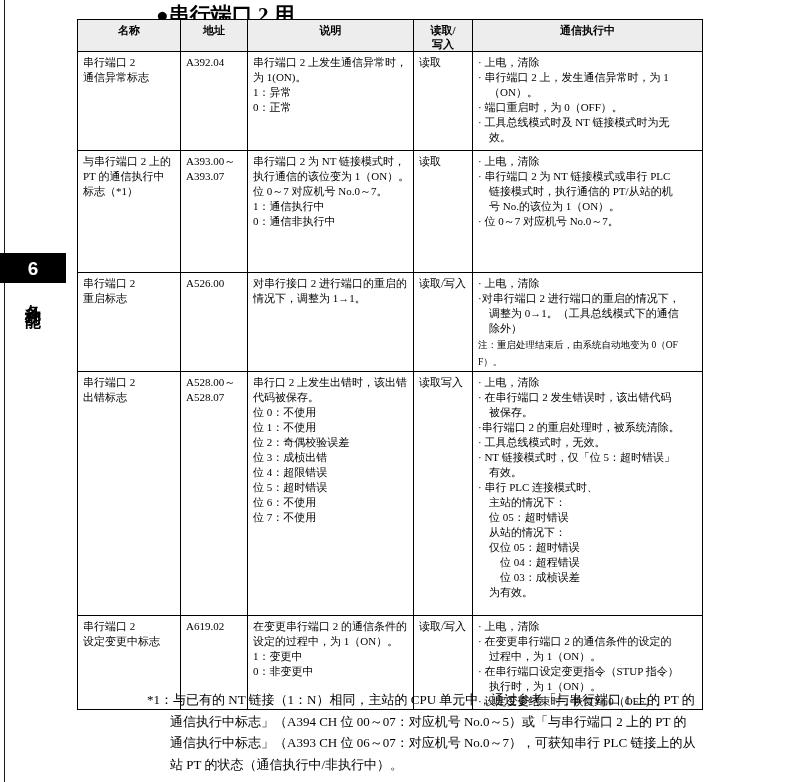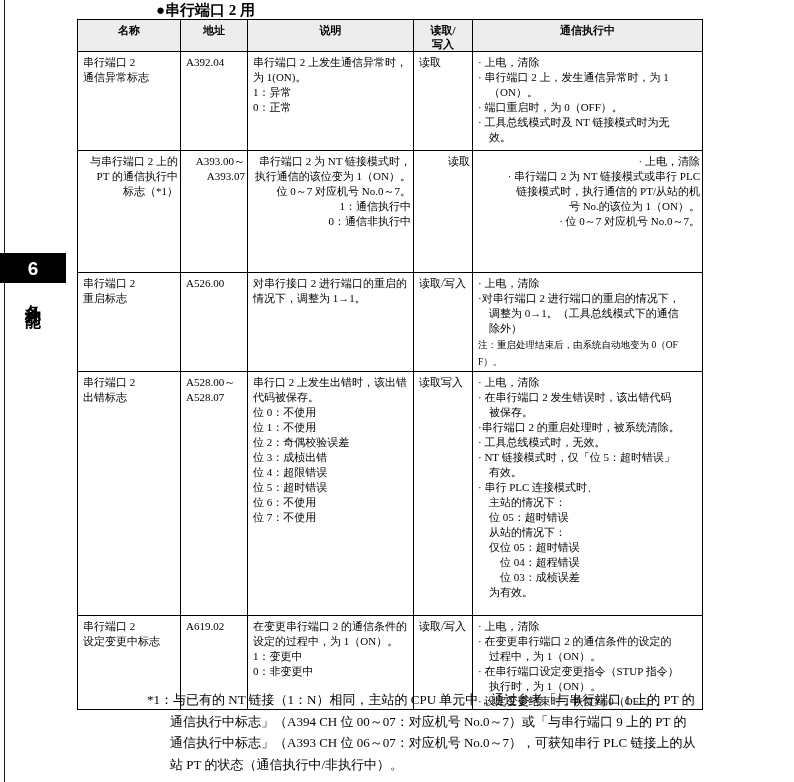--- a/index.html
+++ b/index.html
@@ -10,32 +10,32 @@
   .left-rule { position:absolute; left:4px; top:0; width:1px; height:782px; background:#1a1a1a; }
 
   .chapter-tab { position:absolute; left:0; top:253px; width:66px; height:30px; background:#000;
                  display:flex; align-items:center; justify-content:center; }
   .chapter-tab span { color:#fff; font-family:"Liberation Sans","DejaVu Sans",sans-serif;
                       font-weight:bold; font-size:19px; line-height:1; }
   .chapter-label { position:absolute; left:0; top:291px; width:66px; display:flex; justify-content:center; }
   .chapter-label span { writing-mode:vertical-rl; text-orientation:upright; font-size:16px;
                         font-weight:600; line-height:1; letter-spacing:3px; }
 
-  .section-title { position:absolute; left:156px; top:1px; font-size:15px; font-weight:bold; }
+  .section-title { position:absolute; left:156px; top:1px; font-size:21px; font-weight:bold; }
 
   table.reg { position:absolute; left:77px; top:19px; width:625px; border-collapse:collapse;
               table-layout:fixed; border:1.5px solid #000; }
   .reg th, .reg td { border:1px solid #000; vertical-align:top; font-size:11px; line-height:15px;
                      padding:3px 2px 0 5px; word-break:break-all; }
   .reg th { background:#ededed; text-align:center; font-weight:bold; line-height:14px;
             white-space:pre-line; padding:3px 1px 0 1px; }
   .pre { white-space:pre-wrap; }
   tr.hrow { height:30px; }
   tr.r0 { height:99px; }
-  tr.r1 { height:122px;text-align:right; }
+  tr.r1 { height:122px; }
   tr.r2 { height:78px; }
   tr.r3 { height:244px; }
   tr.r4 { height:94px; }
   .note { font-size:9.5px; line-height:17px; white-space:pre-wrap; margin-top:1px; }
 
   .footnote { position:absolute; left:147px; top:689px; font-size:13px; }
   .footnote div { line-height:21.5px; white-space:nowrap; }
   .footnote div.cont { margin-left:23px; }
 </style>
 </head>
@@ -168,18 +168,18 @@
 　过程中，为 1（ON）。
 · 在串行端口设定变更指令（STUP 指令）
 　执行时，为 1（ON）。
 · 设定变更结束时，恢复到 0（OFF）。</td>
       </tr>
     </tbody>
   </table>
 
   <div class="footnote">
     <div>*1：与已有的 NT 链接（1：N）相同，主站的 CPU 单元中，通过参考「与串行端口 1 上的 PT 的</div>
-    <div class="cont">通信执行中标志」（A394 CH 位 00～07：对应机号 No.0～7）或「与串行端口 9 上的 PT 的</div>
+    <div class="cont">通信执行中标志」（A394 CH 位 00～07：对应机号 No.0～5）或「与串行端口 2 上的 PT 的</div>
     <div class="cont">通信执行中标志」（A393 CH 位 06～07：对应机号 No.0～7），可获知串行 PLC 链接上的从</div>
     <div class="cont">站 PT 的状态（通信执行中/非执行中）。</div>
   </div>
 
 </div>
 
 </body></html>

